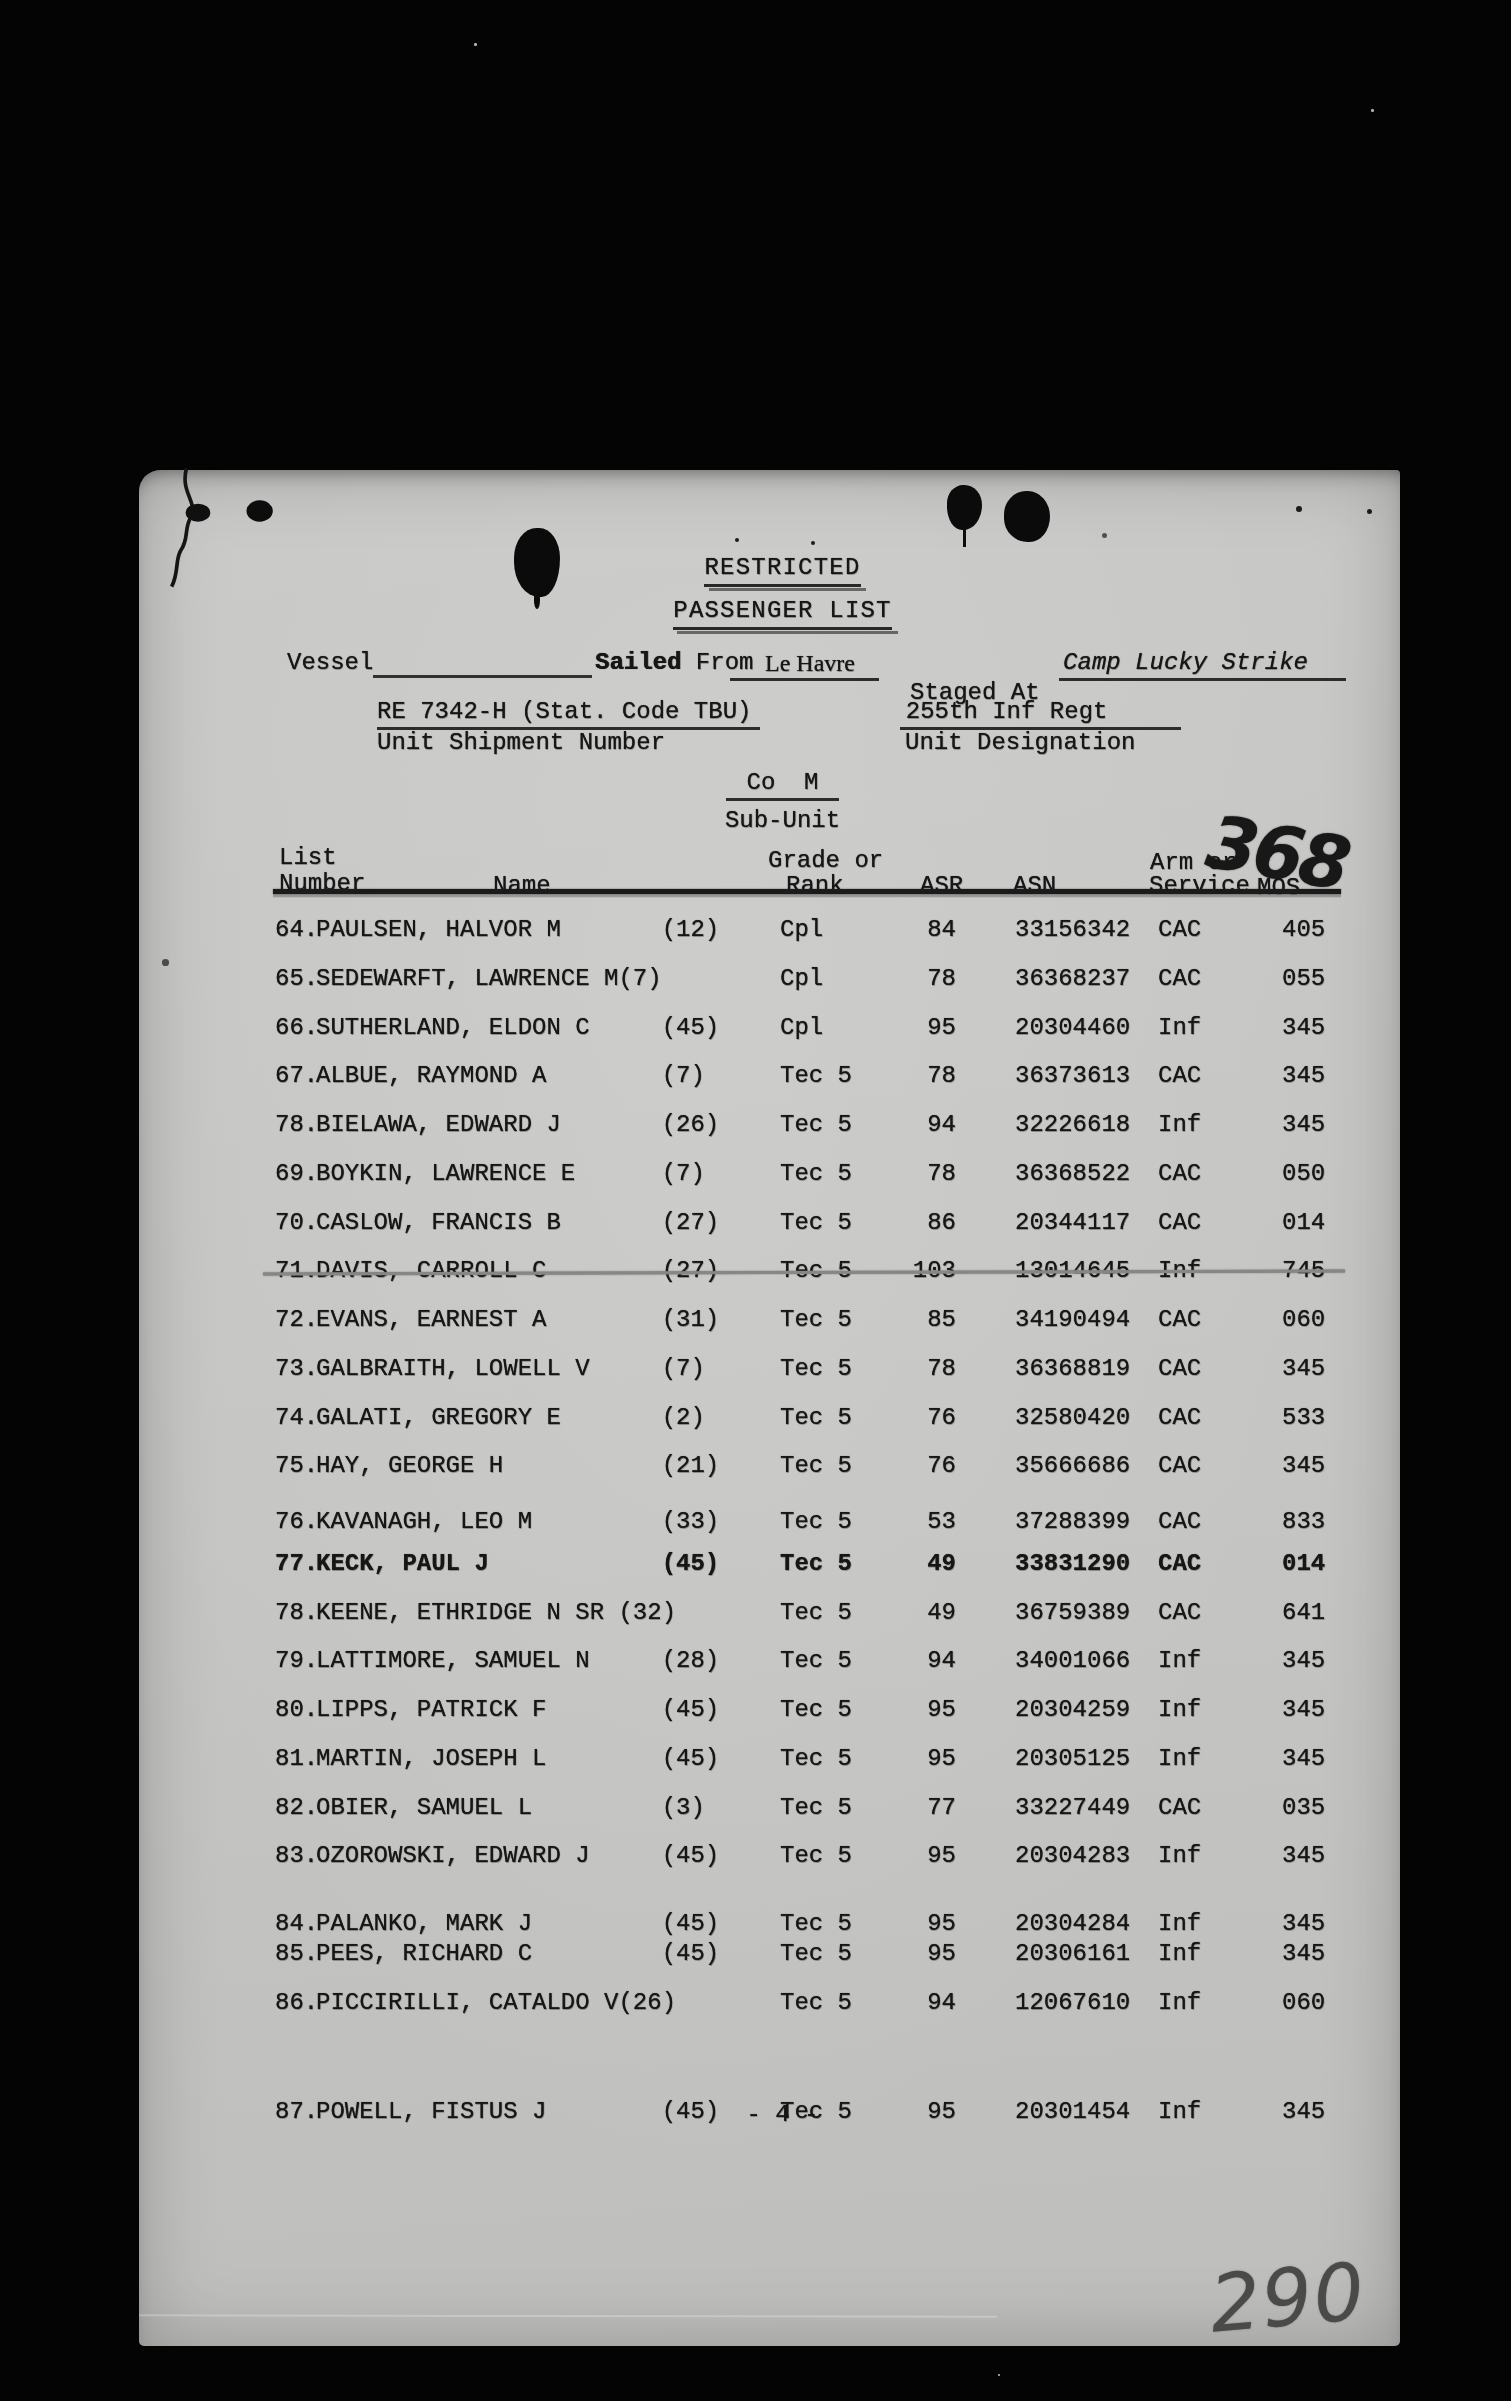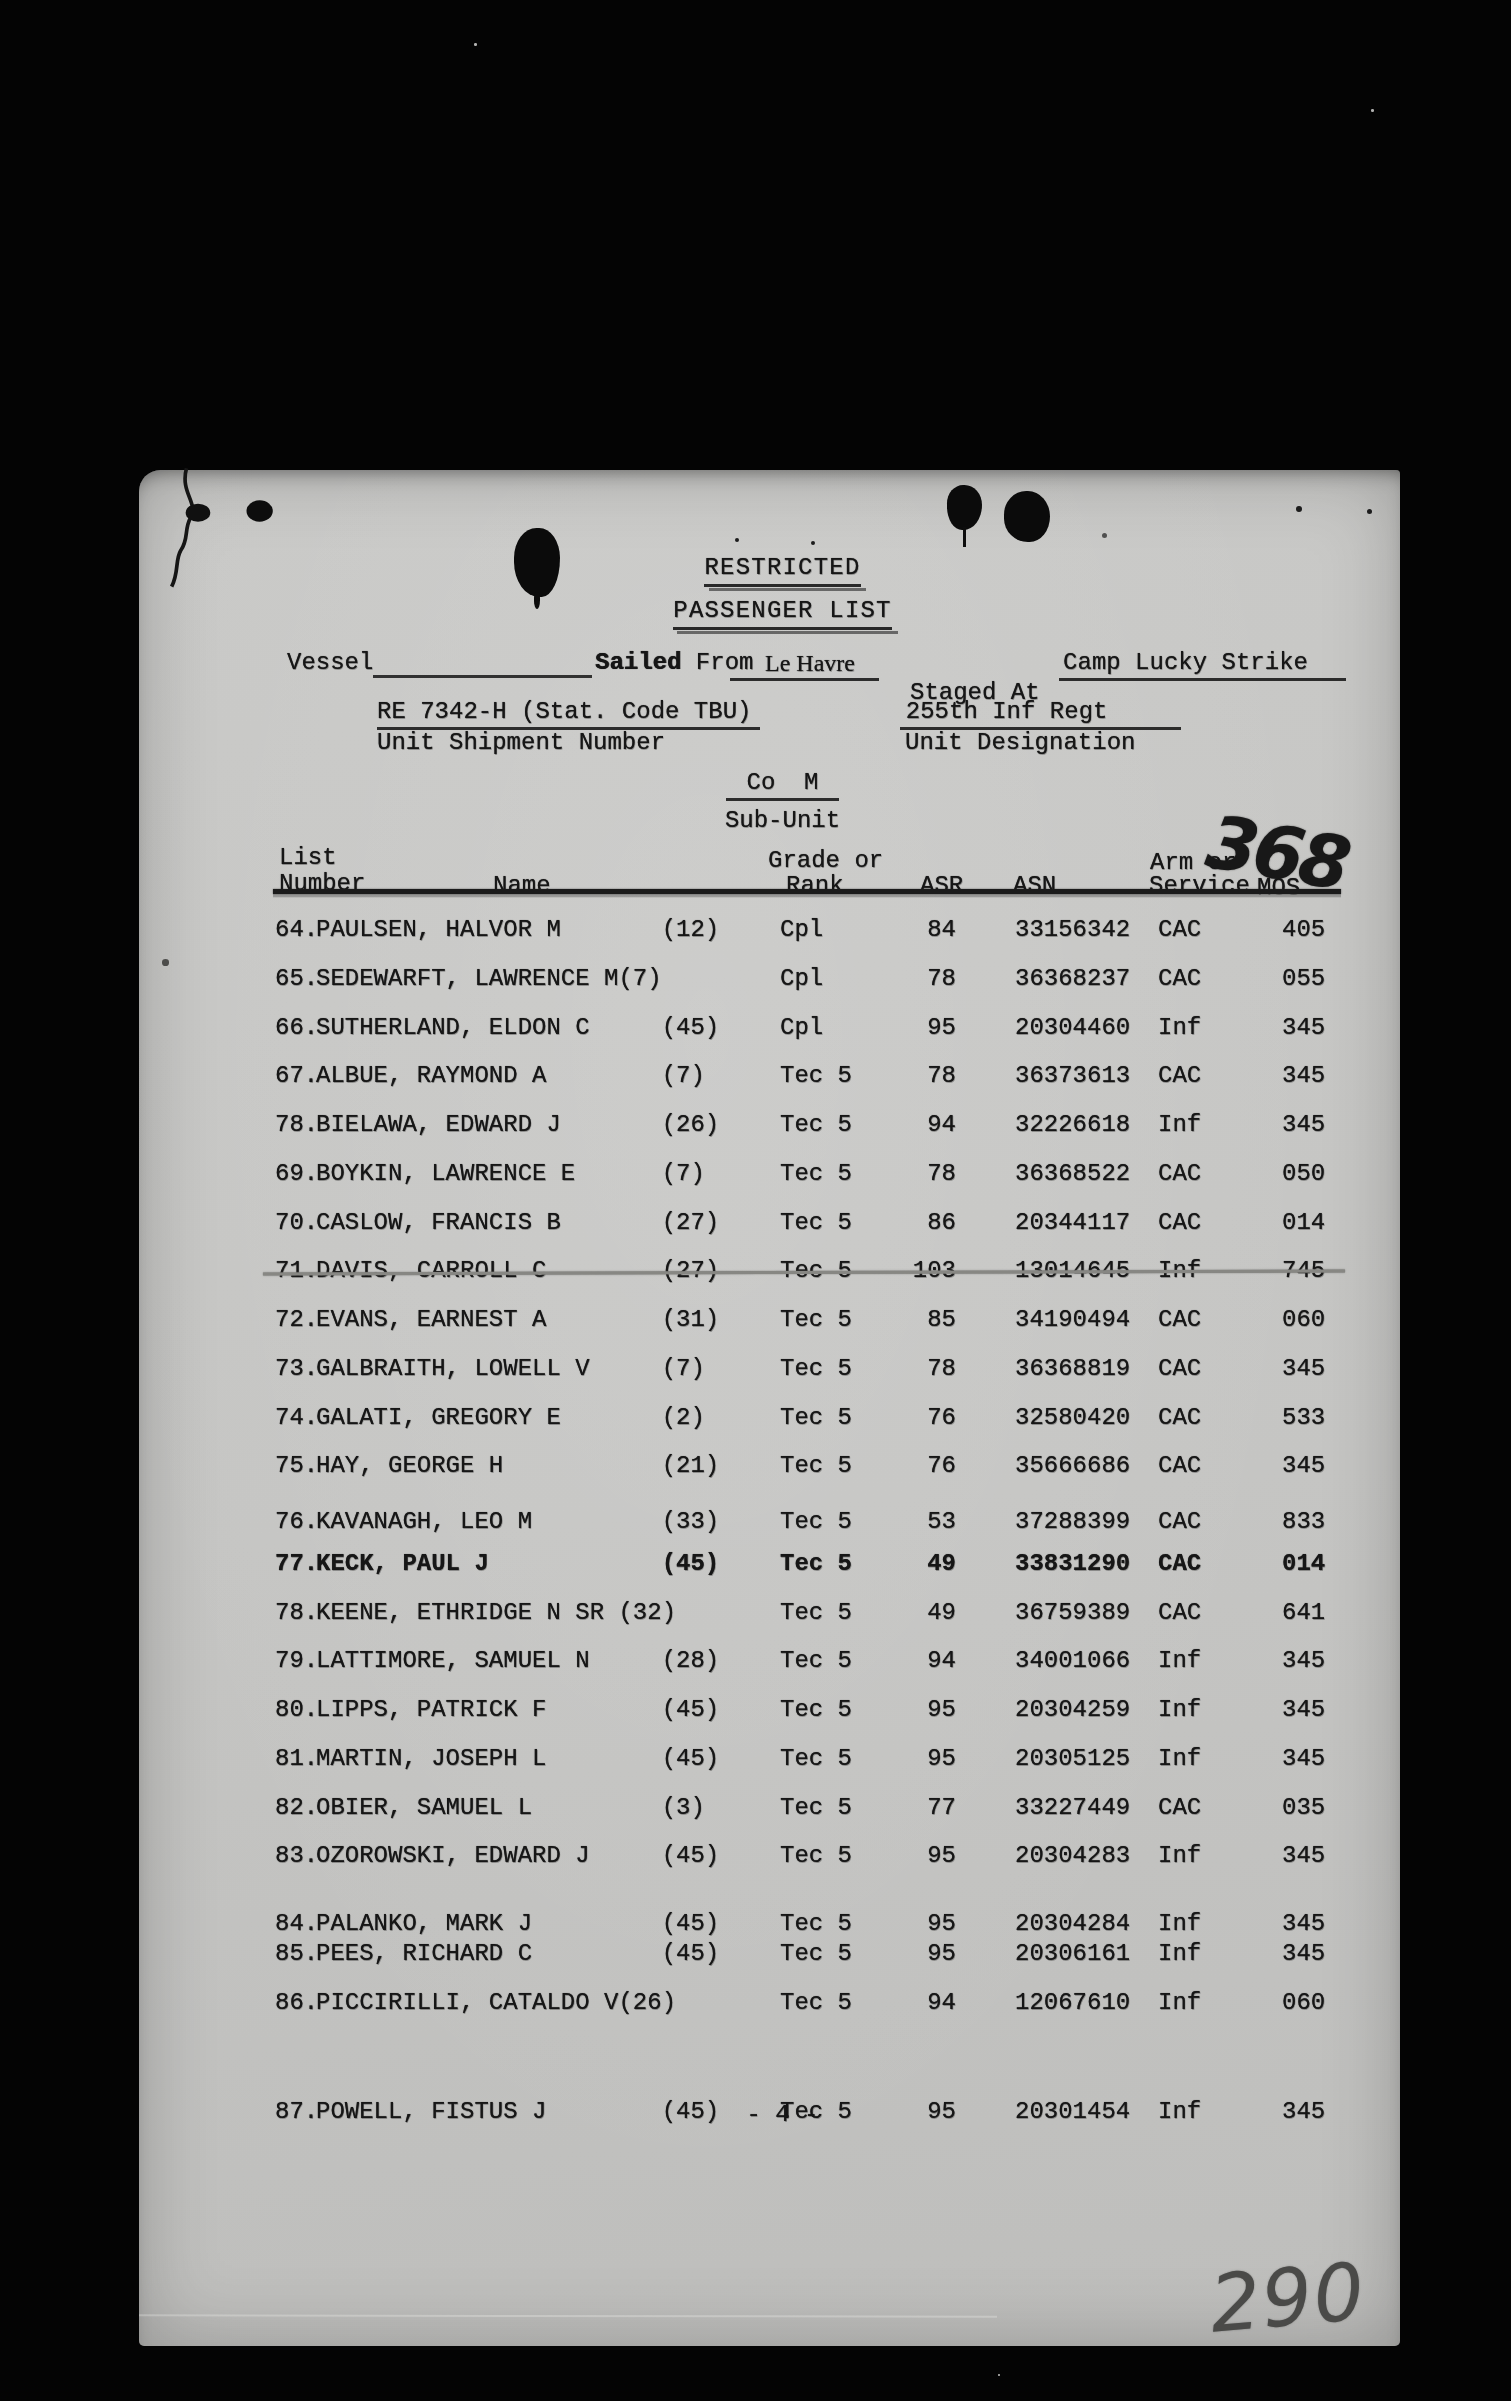--- a/index.html
+++ b/index.html
@@ -141,21 +141,21 @@
 
   <div class="title-line tw ls1" style="top:85px;"><span class="ul2">RESTRICTED</span></div>
   <div class="title-line tw ls1" style="top:128px;"><span class="ul2">PASSENGER LIST</span></div>
 
   <div id="vessel">
     <span class="seg tw" style="left:148px;">Vessel</span>
     <div class="blank-ul"></div>
     <span class="seg tw" style="left:456px;"><b>Sailed</b> <span>From</span></span>
     <span class="seg" style="left:591px;"><span class="ul tw" style="padding:0 24px 1.6px 35px;font-family:Liberation Serif, serif;">Le Havre</span></span>
     <span class="seg tw" style="left:771px;margin-top:30px;">Staged At</span>
-    <span class="seg" style="left:920px;"><span class="ul tw" style="padding:0 38px 1.6px 4.1px;">Camp Lucky Strike</span></span>
+    <span class="seg" style="left:920px;"><span class="ul tw" style="padding:0 38px 1.6px 4.1px;font-style:italic;">Camp Lucky Strike</span></span>
   </div>
 
   <div id="shipment">
     <span class="seg" style="left:238px;"><span class="ul tw" style="padding-right:8.2px;">RE 7342-H (Stat. Code TBU)</span></span>
     <span class="seg tw" style="left:238px; top:31px;">Unit Shipment Number</span>
     <span class="seg" style="left:761px;"><span class="ul tw" style="padding:0 74px 1.6px 5.8px;">255th Inf Regt</span></span>
     <span class="seg tw" style="left:766px; top:31px;">Unit Designation</span>
   </div>
 
   <div id="subunit">

